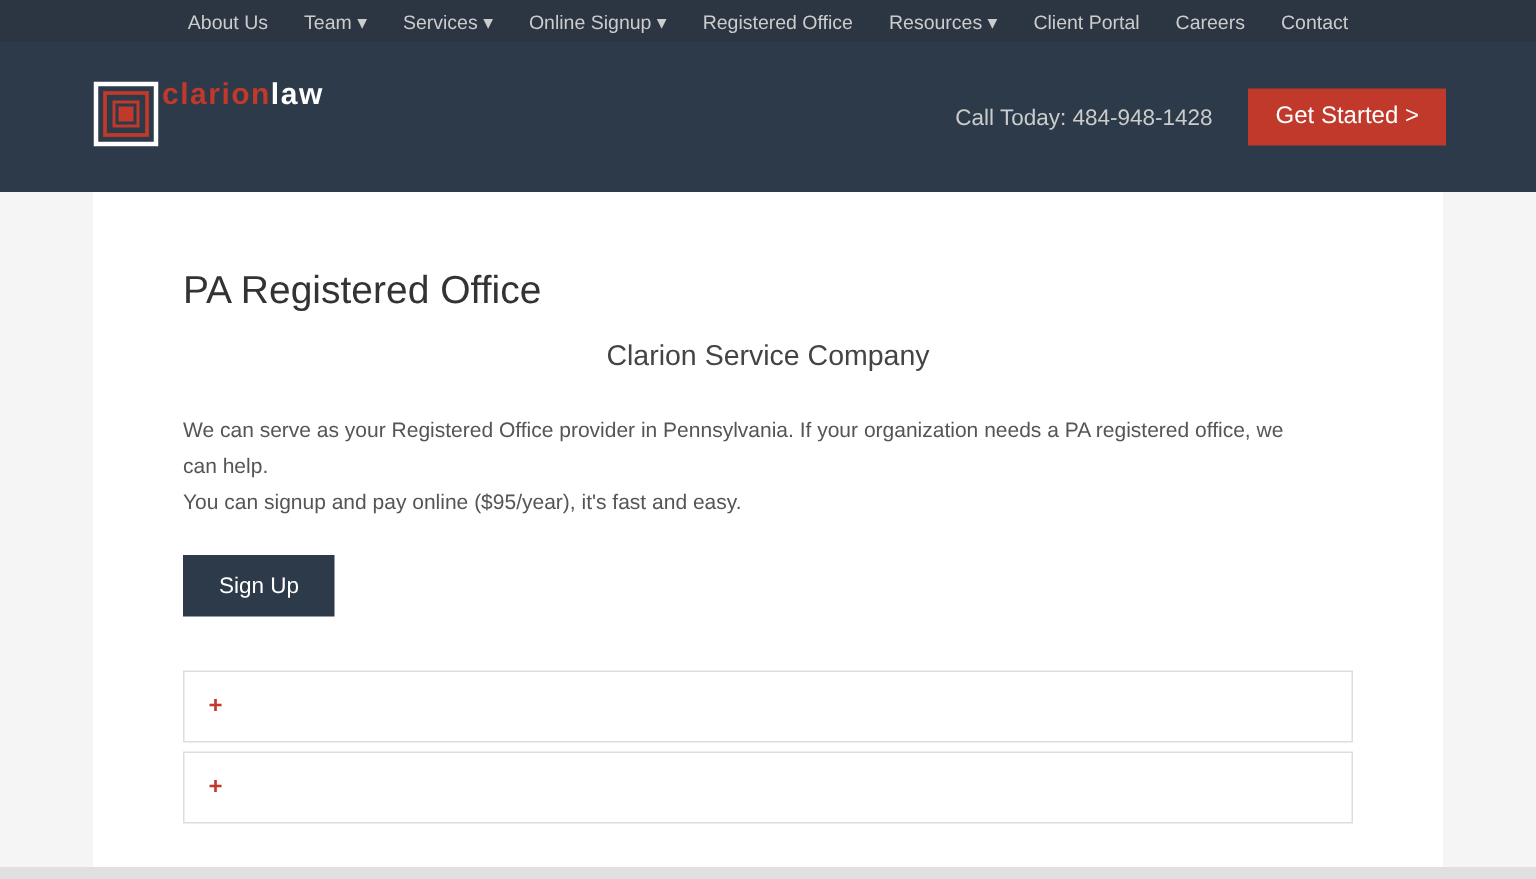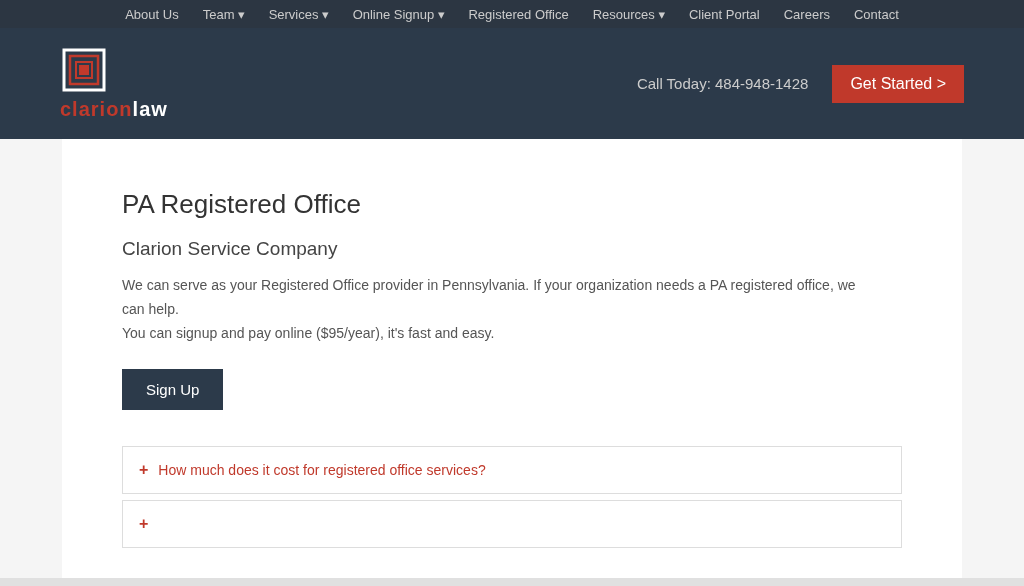--- a/index.html
+++ b/index.html
@@ -27,21 +27,21 @@
     header {
       background: #2c3a4a;
       display: flex;
       align-items: center;
       justify-content: space-between;
       padding: 18px 60px;
       min-height: 100px;
     }
     .logo-area {
       display: flex;
-      flex-direction: column;
+      flex-direction: row;
       align-items: flex-start;
     }
     .logo-icon {
       width: 48px;
       height: 48px;
       margin-bottom: 4px;
     }
     .logo-text {
       color: #fff;
       font-size: 20px;
@@ -81,21 +81,22 @@
     .page-title {
       font-size: 26px;
       font-weight: normal;
       color: #333;
       margin-bottom: 18px;
     }
     .section-subtitle {
       font-size: 19px;
       font-weight: normal;
       color: #444;
-      margin-bottom: 14px;
+      margin-bottom: 26px;
+      text-align: center;
     }
     .description {
       font-size: 14px;
       color: #555;
       line-height: 1.7;
       margin-bottom: 24px;
       max-width: 760px;
     }
     .signup-btn {
       background: #2c3a4a;
@@ -186,21 +187,20 @@
   <h2 class="section-subtitle">Clarion Service Company</h2>
   <p class="description">
     <span>We can serve as your Registered Office provider in Pennsylvania.  If your organization needs a PA registered office, we can help.</span><br>
     <span>You can signup and pay online ($95/year), it's fast and easy.</span>
   </p>
   <button class="signup-btn">Sign Up</button>
 
 
   <div class="faq-item">
     <span class="faq-plus">+</span>
-    <span class="faq-question">How much does it cost for registered office services?</span>
   </div>
   <div class="faq-item">
     <span class="faq-plus">+</span>
   </div>
   
 </main>
 
 <div class="bottom-bar"></div>
 
 </body></html>

